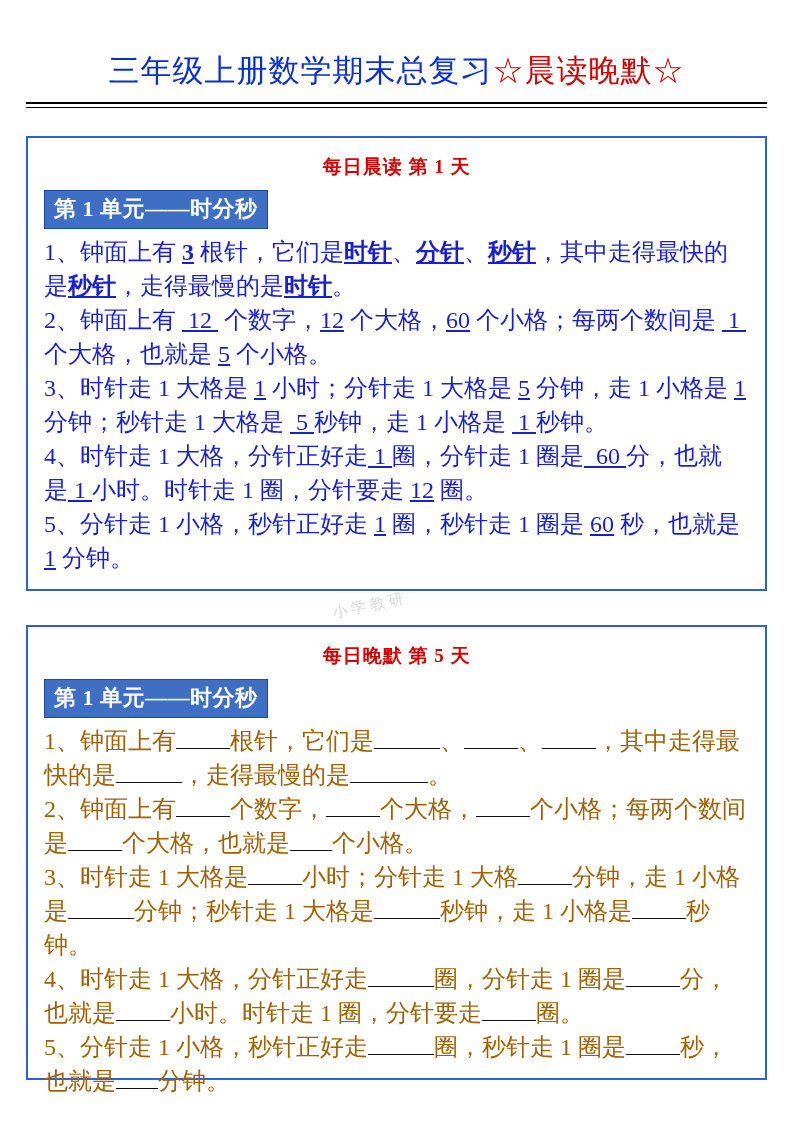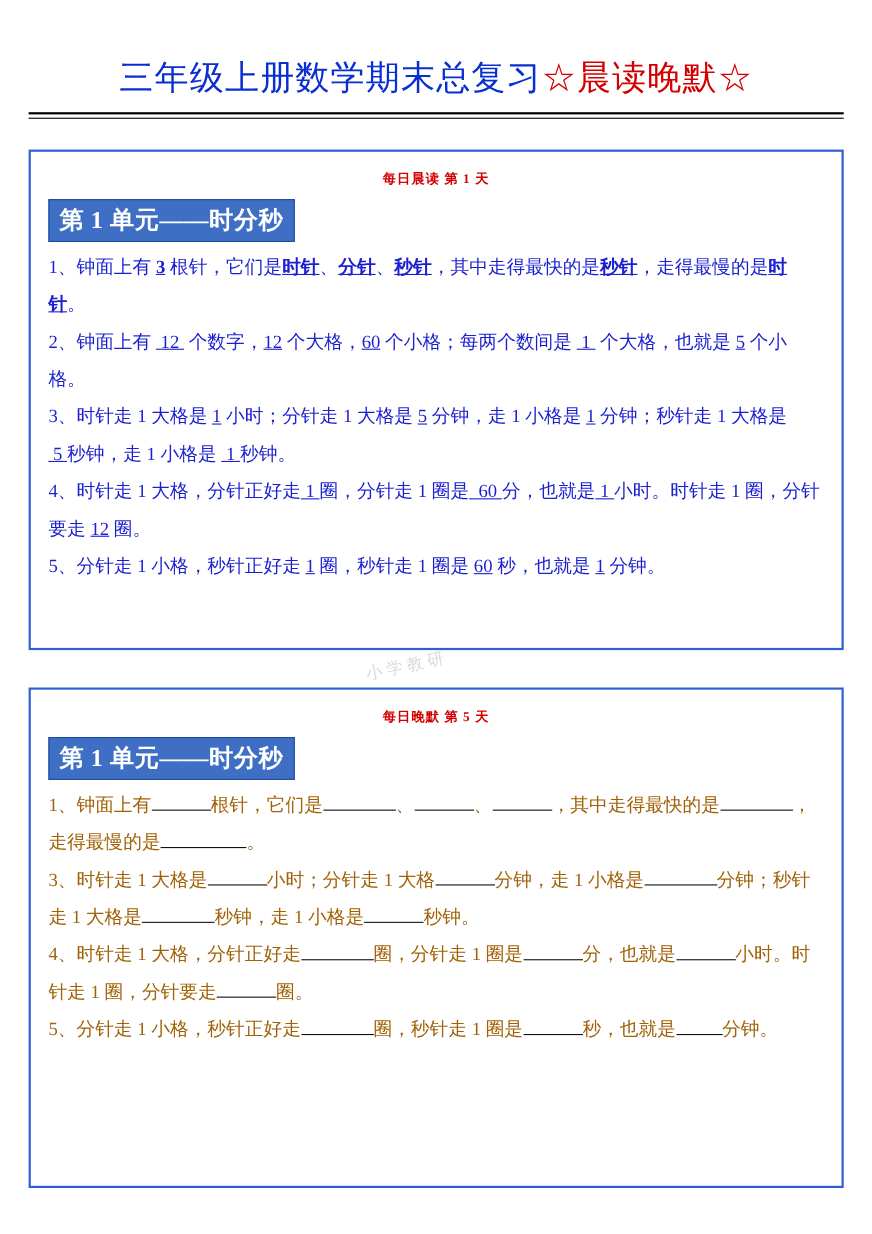--- a/index.html
+++ b/index.html
@@ -55,41 +55,41 @@
     position: relative;
     background: transparent;
   }
   .card.first { margin-top: 28px; height: 455px; }
   .card.second { margin-top: 34px; height: 455px; }
 
   .card-head {
     text-align: center;
     color: #d40000;
     font-weight: bold;
-    font-size: 12px;
+    font-size: 19px;
     letter-spacing: 1px;
     margin: 4px 0 10px 0;
   }
 
   .unit-badge {
     display: inline-block;
     background: #3f6fc4;
     color: #ffffff;
     font-weight: bold;
     font-size: 22px;
     padding: 3px 9px 4px 9px;
     border: 1px solid #1e4a9e;
     letter-spacing: 0.5px;
     margin-bottom: 6px;
   }
 
   
   .lines {
     color: #1a1fcf;
-    font-size: 17px;
+    font-size: 24px;
     line-height: 34px;
   }
   .lines.black {
     color: #a16207;
   }
   .lines p {
     margin: 0;
     text-indent: 0;
   }
   .ul {
@@ -145,19 +145,20 @@
   </div>
 
   <div class="watermark">小学教研</div>
 
   <div class="card second">
     <div class="card-head">每日晚默  第 5 天</div>
     <div class="unit-badge">第 1 单元——时分秒</div>
 
     <div class="lines black">
       <p>1、钟面上有<span class="blank b-md"></span>根针，它们是<span class="blank b-lg"></span>、<span class="blank b-md"></span>、<span class="blank b-md"></span>，其中走得最快的是<span class="blank b-lg"></span>，走得最慢的是<span class="blank b-xl"></span>。</p>
+      <p>2、钟面上有<span class="blank b-md"></span>个数字，<span class="blank b-md"></span>个大格，<span class="blank b-md"></span>个小格；每两个数间是<span class="blank b-md"></span>个大格，也就是<span class="blank b-sm"></span>个小格。</p>
       <p>3、时针走 1 大格是<span class="blank b-md"></span>小时；分针走 1 大格<span class="blank b-md"></span>分钟，走 1 小格是<span class="blank b-lg"></span>分钟；秒针走 1 大格是<span class="blank b-lg"></span>秒钟，走 1 小格是<span class="blank b-md"></span>秒钟。</p>
       <p>4、时针走 1 大格，分针正好走<span class="blank b-lg"></span>圈，分针走 1 圈是<span class="blank b-md"></span>分，也就是<span class="blank b-md"></span>小时。时针走 1 圈，分针要走<span class="blank b-md"></span>圈。</p>
       <p>5、分针走 1 小格，秒针正好走<span class="blank b-lg"></span>圈，秒针走 1 圈是<span class="blank b-md"></span>秒，也就是<span class="blank b-sm"></span>分钟。</p>
     </div>
   </div>
 
 </div>
 
 </body></html>

